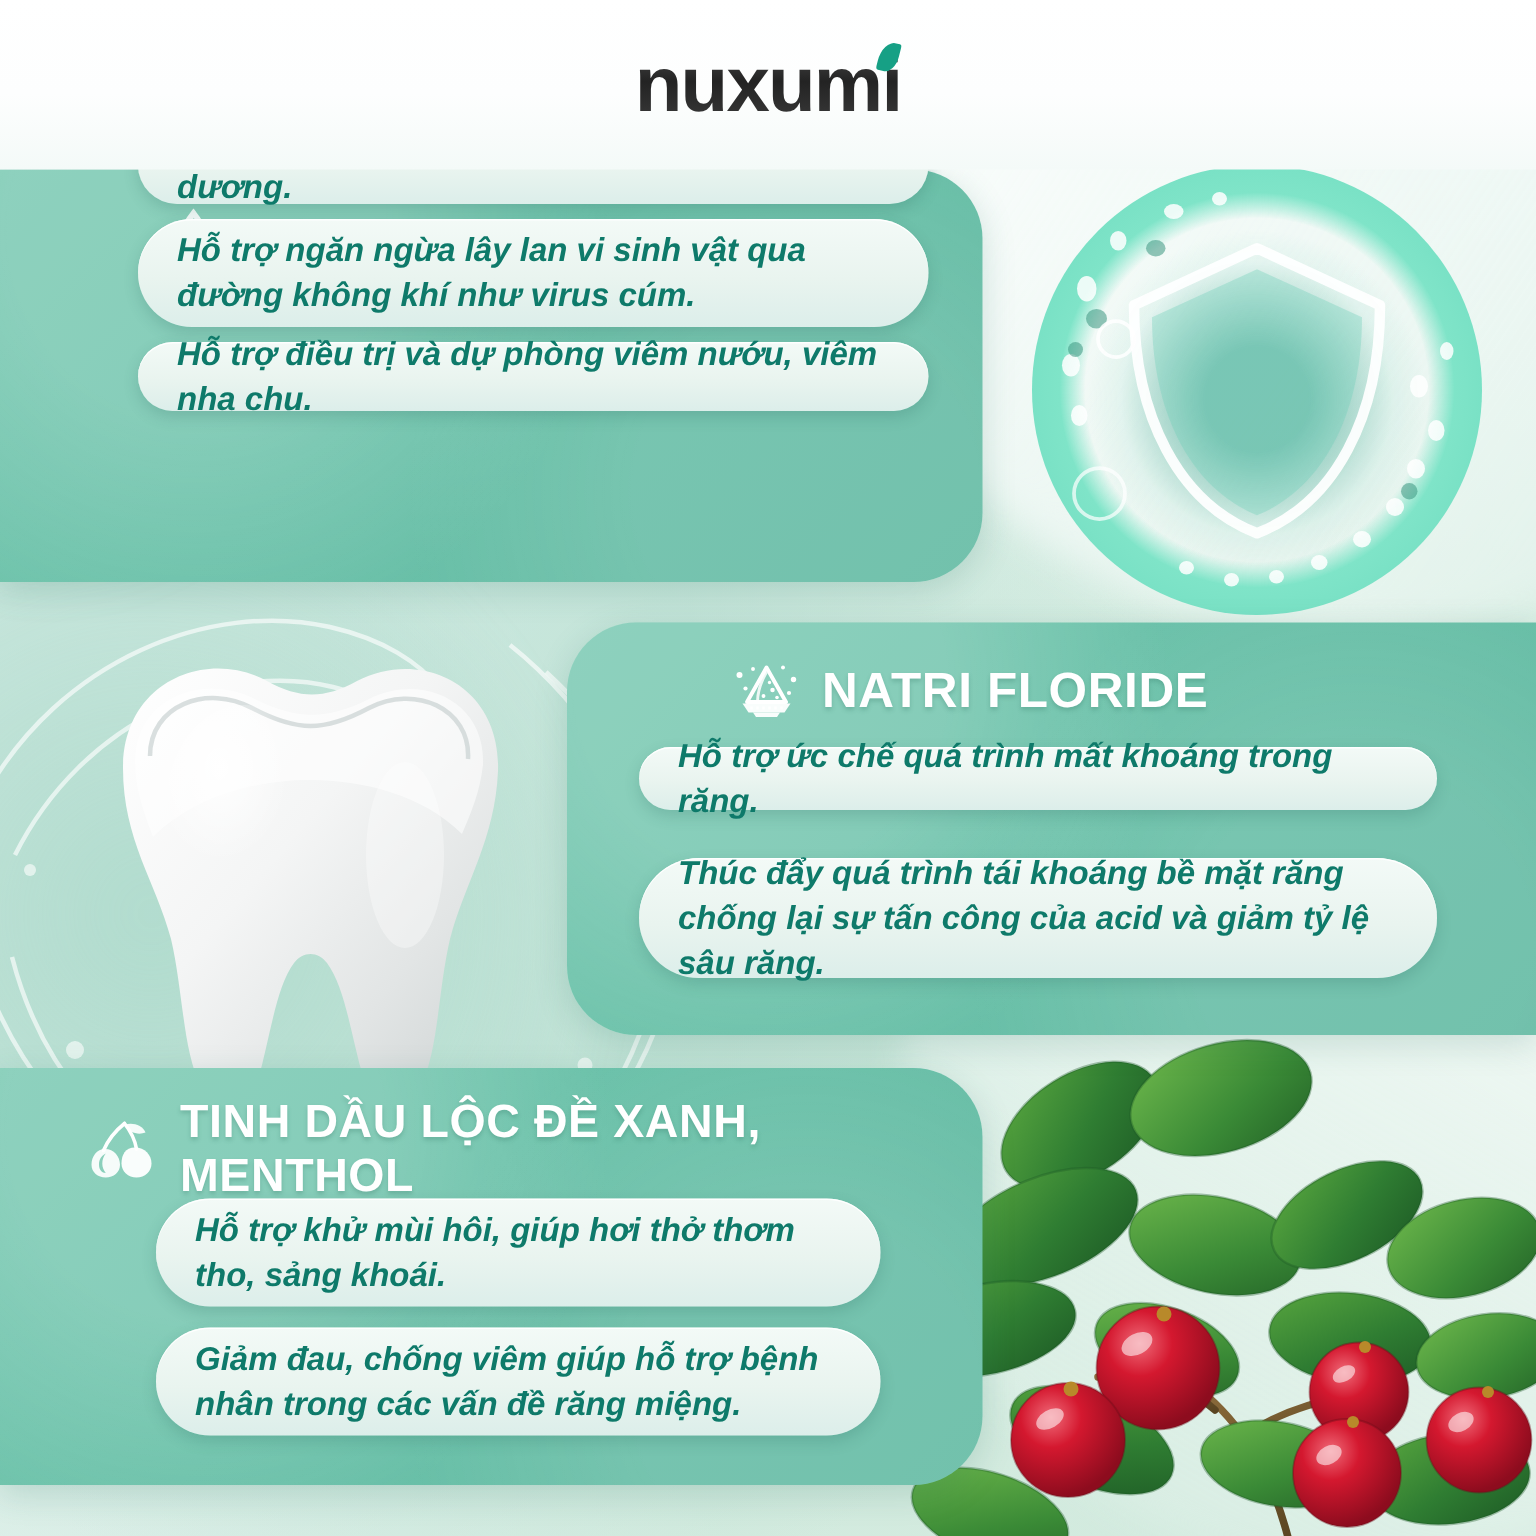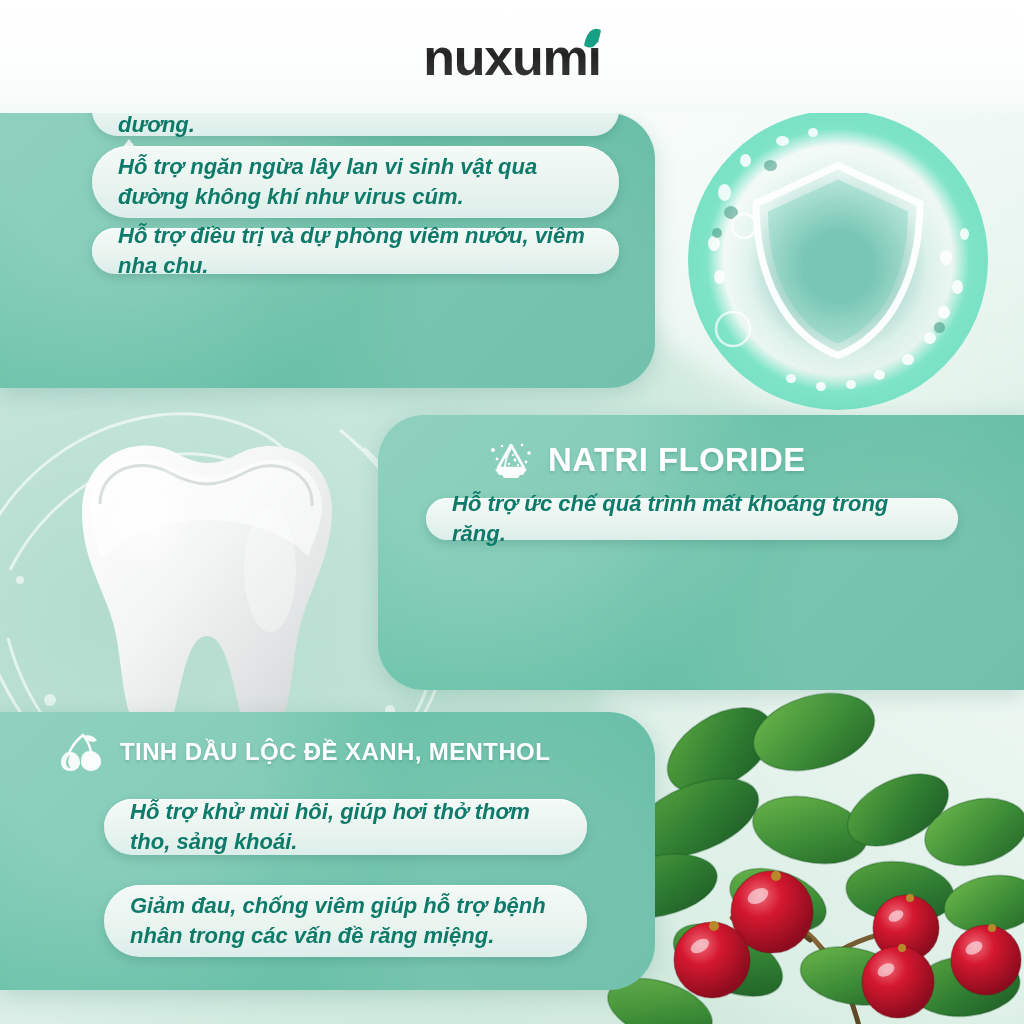--- a/index.html
+++ b/index.html
@@ -72,21 +72,21 @@
 
   #panel1{left:0;top:113px;width:655px;height:275px;border-radius:0 46px 46px 0;}
   #panel2{left:378px;top:415px;width:646px;height:275px;border-radius:46px 0 0 46px;}
   #panel3{left:0;top:712px;width:655px;height:278px;border-radius:0 46px 46px 0;}
 
   .ptitle{position:absolute;display:flex;align-items:center;gap:14px;
     color:#ffffff;font-weight:700;letter-spacing:.4px;
     text-shadow:0 2px 3px rgba(45,115,98,.28);}
   #panel1 .ptitle{left:112px;top:22px;font-size:33px;}
   #panel2 .ptitle{left:110px;top:22px;font-size:33px;}
-  #panel3 .ptitle{left:58px;top:18px;font-size:24px;gap:12px;}
+  #panel3 .ptitle{left:58px;top:18px;font-size:31px;gap:12px;}
 
   .ticon{width:46px;height:46px;flex:none;display:block;}
   .ticon svg{width:100%;height:100%;}
   #panel3 .ticon{width:50px;height:44px;}
   .pill{position:absolute;
     background:linear-gradient(180deg,#f3faf7 0%,#e9f4ef 55%,#dceeea 100%);
     border-radius:40px;
     box-shadow:0 4px 10px rgba(36,96,84,.20), inset 0 1px 0 rgba(255,255,255,.9);
     color:#0e7a6a;font-style:italic;font-weight:700;font-size:22px;line-height:1.35;
     display:flex;align-items:center;
@@ -94,21 +94,21 @@
   .pill span{display:block;}
 
   
   #p1a{left:92px;top:84px;width:527px;height:52px;}
   #p1b{left:92px;top:146px;width:527px;height:72px;}
   #p1c{left:92px;top:228px;width:527px;height:46px;}
   
   #p2a{left:426px;top:498px;width:532px;height:42px;}
   #p2b{left:426px;top:572px;width:532px;height:80px;}
   
-  #p3a{left:104px;top:799px;width:483px;height:56px;}
+  #p3a{left:104px;top:799px;width:483px;height:72px;}
   #p3b{left:104px;top:885px;width:483px;height:72px;justify-content:center;}
 
   .abs{position:absolute;}
 </style>
 </head>
 <body>
 
 <div id="stage">
 
   <div class="bg-base"></div>
@@ -331,20 +331,23 @@
               <line x1="33" y1="34" x2="33" y2="36"></line>
           </g>
         </svg>
       </span>
       <span>NATRI FLORIDE</span>
     </div>
   </div>
   <div class="pill" id="p2a">
     <span>Hỗ trợ ức chế quá trình mất khoáng trong răng.</span>
   </div>
+  <div class="pill" id="p2b">
+    <span>Thúc đẩy quá trình tái khoáng bề mặt răng chống lại sự tấn công của acid và giảm tỷ lệ sâu răng.</span>
+  </div>
 
   <div class="panel" id="panel3">
     <div class="tex"></div>
     <div class="ptitle">
       <span class="ticon">
         <svg viewBox="0 0 50 44">
           <path d="M25,5 C20,9 14,16 11,23" fill="none" stroke="#ffffff" stroke-width="2.4" stroke-linecap="round"></path>
           <path d="M25,5 C29,10 32,16 33,22" fill="none" stroke="#ffffff" stroke-width="2.4" stroke-linecap="round"></path>
           <path d="M25,6 C30,4 37,6 39,11 C34,13 28,11 25,6 Z" fill="#ffffff" fill-opacity="0.92"></path>
           <path d="M12,22 C18,22 22,27 22,32.5 C22,37.5 17.8,41 12.5,41 C7.2,41 3,37.5 3,32.5 C3,27 6.5,22 12,22 Z

